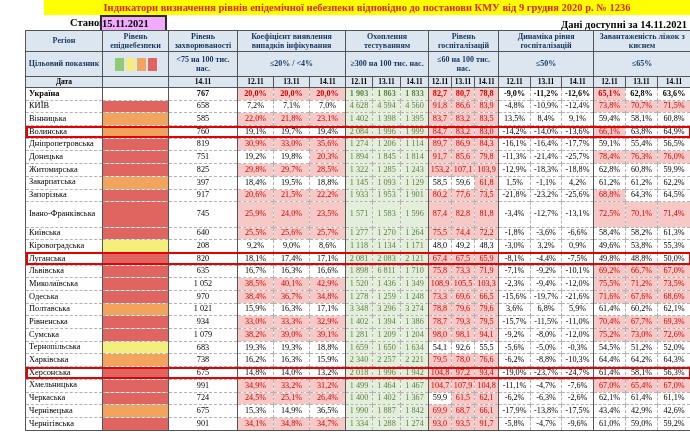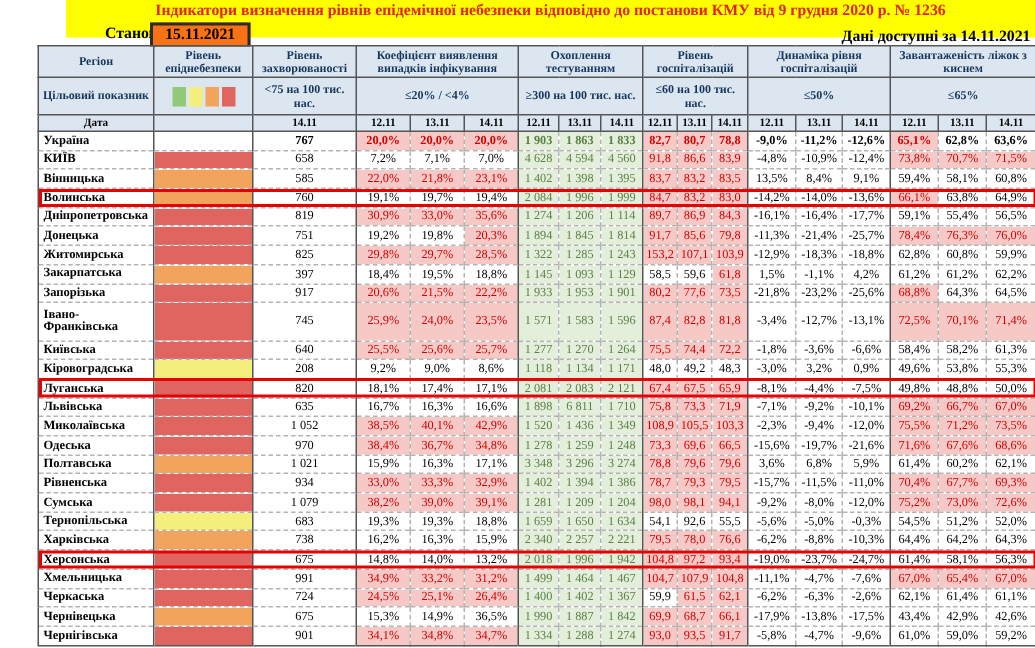--- a/index.html
+++ b/index.html
@@ -1,29 +1,29 @@
 <!DOCTYPE html>
 <html><head>
 <meta charset="utf-8">
 <style>
   html,body{margin:0;padding:0;}
   body{
     width:690px;height:432px;overflow:hidden;position:relative;background:#fff;
     font-family:"Liberation Serif","DejaVu Serif",serif;color:#000;
   }
   .title-bar{
-    position:absolute;left:44px;top:0;width:646px;height:25px;
+    position:absolute;left:44px;top:0;width:646px;height:15px;
     background:#ffff00;color:#e32400;font-weight:bold;font-size:10.5px;
     line-height:15px;text-align:center;white-space:nowrap;
   }
   .asof-label{position:absolute;left:70px;top:17px;font-size:10.5px;font-weight:bold;}
   .asof-box{
     position:absolute;left:100px;top:15px;width:63px;height:13px;
-    background:#f97316;border:2px solid #2b2b2b;
-    font-size:10.5px;font-weight:bold;text-align:center;line-height:13px;
+    background:#f0abfc;border:2px solid #2b2b2b;
+    font-size:10.5px;font-weight:bold;line-height:13px;
   }
   .avail{position:absolute;right:3px;top:19px;font-size:10.5px;font-weight:bold;}
   table{
     position:absolute;left:25px;top:30px;width:665px;
     border-collapse:collapse;table-layout:fixed;
   }
   table,th,td{box-sizing:border-box;}
   th{
     background:#dce6f1;border:1px solid #555;padding:0;
     font-size:8px;font-weight:bold;color:#17365d;line-height:1.15;
@@ -31,21 +31,21 @@
   tr.hr1{height:21px;}
   tr.hr2{height:25px;margin-top:41px;}
   tr.hr3{height:11px;}
   tr.hr3 th{font-size:7.5px;color:#000;}
   td{
     padding:0;height:12.7px;line-height:1;font-size:8.2px;text-align:center;
     border-left:1px dashed #b3b3b3;border-top:1px dashed #b3b3b3;
     white-space:nowrap;overflow:hidden;
   }
   td.region{
-    text-align:left;padding-left:3px;font-weight:bold;font-size:8.4px;
+    text-align:left;padding-left:3px;font-weight:normal;font-size:8.4px;
   }
   .bl-solid{border-left:1px solid #555 !important;}
   table{border:1px solid #555;}
   tr.bold td{font-weight:bold;}
   tr.tall{height:25.4px;}
   tr.tall td.region{white-space:normal;line-height:1.05;}
   td.alert{background:#f6c9c6;color:#d10000;}
   td.green{background:#e3efda;color:#5b7f46;}
   td.lvl-red{background:#e0645f;}
   td.lvl-orange{background:#f2a45c;}

